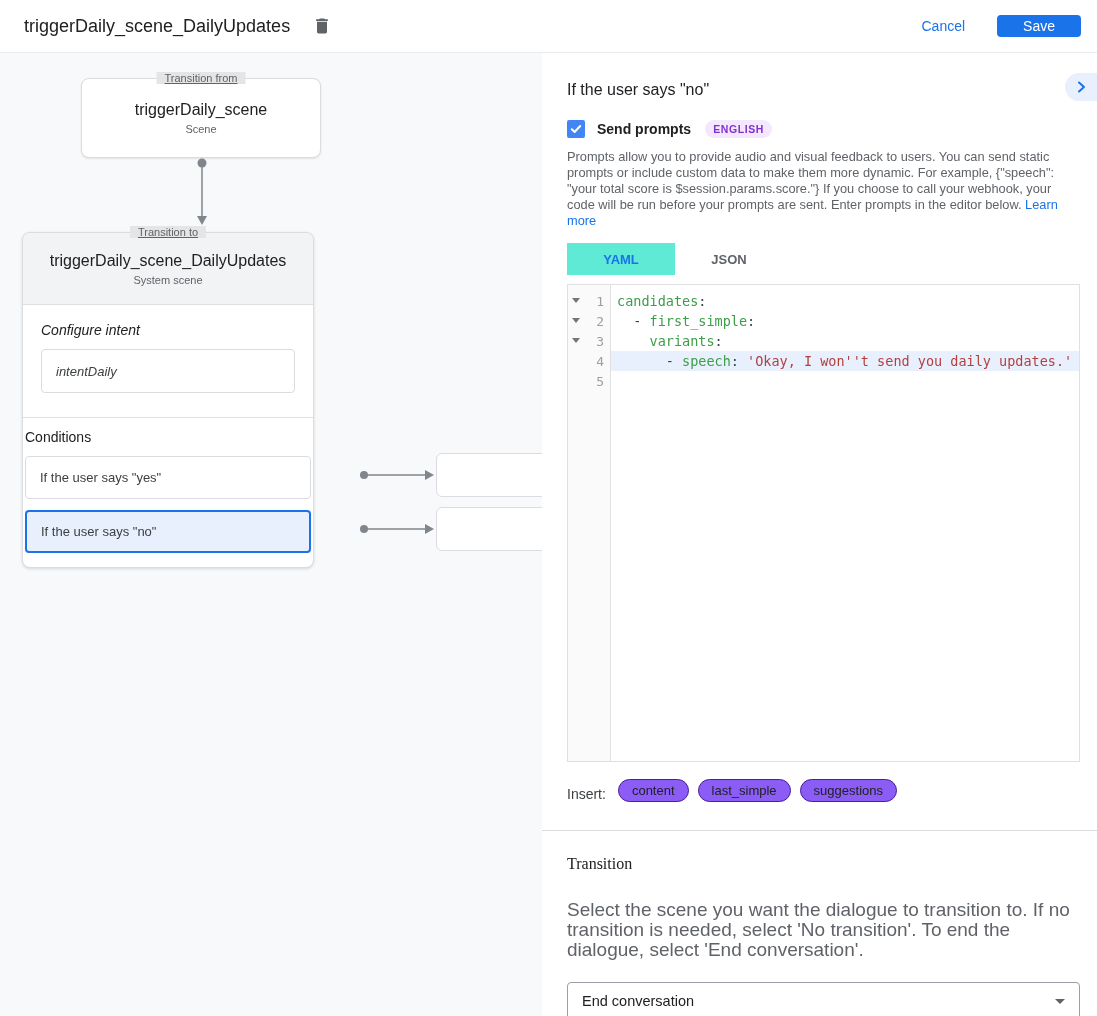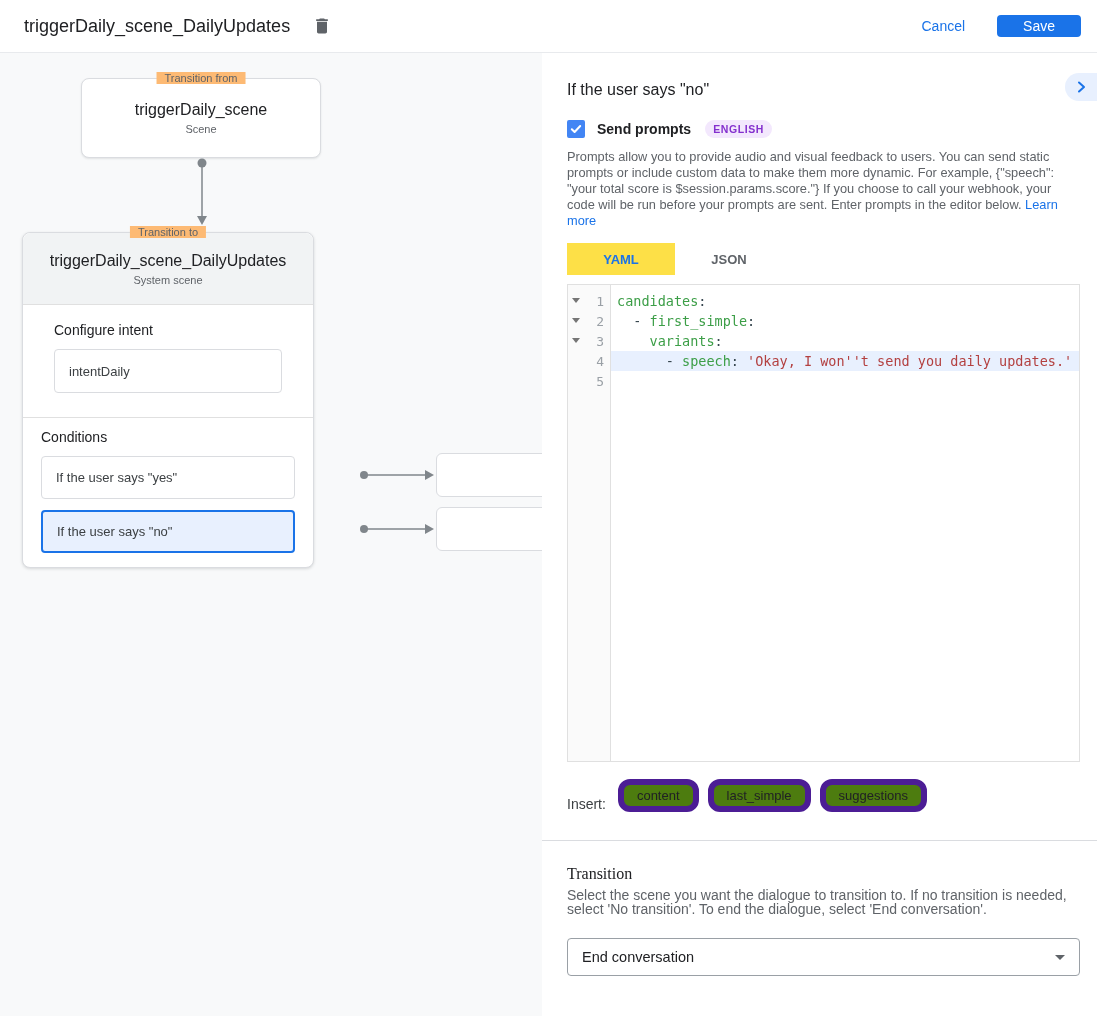--- a/index.html
+++ b/index.html
@@ -20,36 +20,36 @@
 
   
   .main { display:flex; height:963px; }
   .canvas { width:542px; position:relative; background:#f8f9fa; overflow:hidden; flex:none; }
   .panel { flex:1; background:#fff; position:relative; }
 
   
   .node-box { position:absolute; background:#fff; border:1px solid #dadce0; border-radius:8px;
     box-shadow:0 1px 2px rgba(60,64,67,.12); }
   .legend { position:absolute; top:-7px; left:50%; transform:translateX(-50%);
-    background:#fdba74; padding:0 8px; font-size:11px; color:#5f6368; white-space:nowrap; }
+    background:#e5e5e5; padding:0 8px; font-size:11px; color:#5f6368; white-space:nowrap;text-decoration:underline; }
   .from-box { left:81px; top:25px; width:240px; height:80px; display:flex; flex-direction:column;
     align-items:center; justify-content:center; gap:4px; }
   .node-title { font-size:16px; color:#202124; }
   .node-sub { font-size:11px; color:#5f6368; }
 
   .to-card { left:22px; top:179px; width:292px; height:336px; }
   .to-card-header { height:72px; background:#f1f3f4; border-bottom:1px solid #e0e0e0;
     border-radius:8px 8px 0 0; display:flex; flex-direction:column; align-items:center;
     justify-content:center; gap:4px; }
-  .card-sec1 { padding:17px 31px 24px; border-bottom:1px solid #e0e0e0; }
+  .card-sec1 { padding:17px 18px 24px; border-bottom:1px solid #e0e0e0;font-style:italic; }
   .card-label { font-size:14px; color:#202124; }
   .intent-input { margin-top:11px; height:44px; border:1px solid #dadce0; border-radius:4px;
     background:#fff; display:flex; align-items:center; padding-left:14px; font-size:13px;
     color:#3c4043; }
-  .card-sec2 { padding:11px 18px 0; }
+  .card-sec2 { padding:11px 2px 0; }
   .cond-row { height:43px; border:1px solid #dadce0; border-radius:4px; background:#fff;
     margin-top:11px; display:flex; align-items:center; padding-left:14px; font-size:13px;
     color:#3c4043; cursor:pointer; }
   .cond-row.active { border:2px solid #1a73e8; background:#e8f0fe; }
   .target-box { position:absolute; width:124px; height:44px; background:#fff;
     border:1px solid #dadce0; border-radius:6px; }
   .flow-svg { position:absolute; left:0; top:0; pointer-events:none; }
 
   
   .panel-pad { padding:0 17px 0 25px; }
@@ -69,21 +69,21 @@
   .lang-badge { margin-left:6px; background:#f3e8fd; color:#8430ce; font-size:10.5px;
     font-weight:700; letter-spacing:.6px; padding:3px 8px; border-radius:9px; }
 
   .prompts-desc { margin-top:11px; font-size:12.8px; line-height:16px; color:#5f6368;
     max-width:512px; }
   .learn-more { color:#1a73e8; text-decoration:none; cursor:pointer; }
 
   .tabs-row { margin-top:14px; display:flex; }
   .tab { width:108px; height:32px; display:flex; align-items:center; justify-content:center;
     font-size:13px; font-weight:600; color:#5f6368; cursor:pointer; }
-  .tab.active { color:#1a73e8; background:#fde047; }
+  .tab.active { color:#1a73e8; background:#5eead4; }
 
   .editor { margin-top:9px; height:478px; border:1px solid #e0e0e0; display:flex;
     background:#fff; }
   .gutter { width:43px; flex:none; background:#fafafa; border-right:1px solid #e0e0e0;
     padding-top:6px; }
   .gutter-line { height:20px; position:relative; display:flex; align-items:center;
     justify-content:flex-end; padding-right:6px; font-size:13px; color:#9aa0a6;
     font-family:"DejaVu Sans Mono", monospace; }
   .fold-arrow { position:absolute; left:4px; top:7px; width:0; height:0;
     border-left:4px solid transparent; border-right:4px solid transparent;
@@ -91,26 +91,26 @@
   .code-area { flex:1; padding-top:6px; overflow:hidden; }
   .code-line { height:20px; line-height:20px; white-space:pre; padding-left:6px;
     font-family:"DejaVu Sans Mono", monospace; font-size:13.5px; color:#37474f; }
   .code-line.active { background:#e8f0fe; }
   .tok-key { color:#3c9e47; }
   .tok-p { color:#37474f; }
   .tok-str { color:#b34040; }
 
   .insert-row { margin-top:17px; display:flex; align-items:flex-end; gap:9px; }
   .insert-label { font-size:14px; color:#3c4043; margin-right:3px; }
-  .chip { border:6px solid #4c1d95; border-radius:12px; padding:3px 13px; font-size:13px;
-    color:#202124; background:#4d7c0f; cursor:pointer; font-family:inherit; }
+  .chip { border:1px solid #4c1d95; border-radius:12px; padding:3px 13px; font-size:13px;
+    color:#202124; background:#8b5cf6; cursor:pointer; font-family:inherit; }
 
   .section-divider { margin-top:28px; border-top:1px solid #dadce0; }
   .transition-heading { padding-top:24px; font-size:16px; color:#202124;font-family:Liberation Serif, serif; }
-  .transition-desc { margin-top:5px; font-size:14px; line-height:14px; color:#5f6368;
+  .transition-desc { margin-top:27px; font-size:19px; line-height:20px; color:#5f6368;
     max-width:505px; }
   .dropdown { margin-top:22px; height:38px; border:1px solid #9aa0a6; border-radius:4px;
     display:flex; align-items:center; padding:0 14px; font-size:14.5px; color:#202124;
     cursor:pointer; justify-content:space-between; }
   .caret-down { width:0; height:0; border-left:5px solid transparent;
     border-right:5px solid transparent; border-top:5px solid #5f6368; }
 </style>
 </head>
 <body>
 

